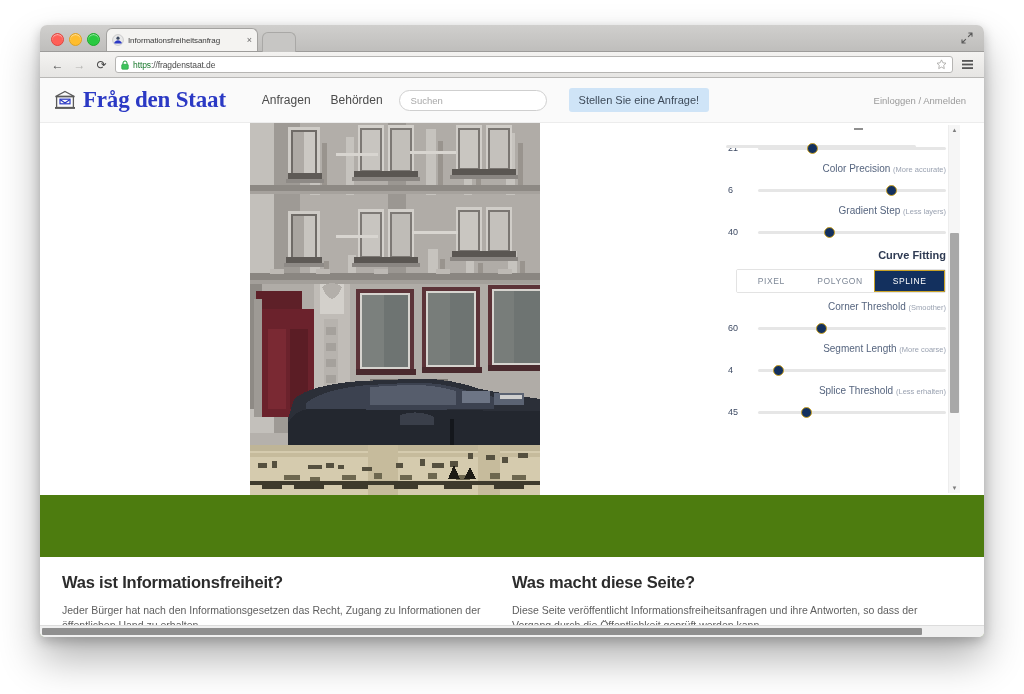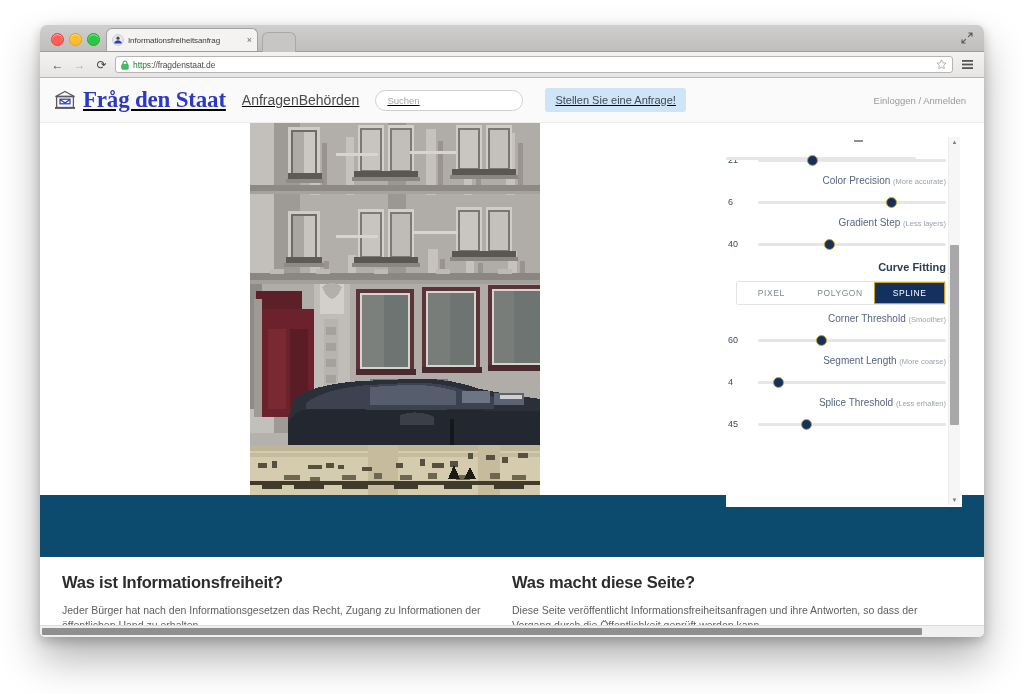--- a/index.html
+++ b/index.html
@@ -111,44 +111,43 @@
   #menu-icon{
     width:16px;height:16px;flex:none;
     display:flex;align-items:center;justify-content:center;
     color:#555;
   }
 
   
   #viewport{
     position:relative;
     height:560px;
-    background:#0c4a6e;
+    background:#4d7c0f;
     overflow:hidden;
-    text-decoration:underline;
   }
 
   
   #site-header{
     position:relative;
     height:45px;
     background:#fafafa;
     border-bottom:1px solid #ececec;
     display:flex;align-items:center;
     padding-left:14px;
     box-sizing:border-box;
   }
   #brand{display:flex;align-items:center;gap:7px;padding-right:16px;}
   #brand-icon{width:22px;height:20px;flex:none;}
   #brand-text{
     font-family:"Liberation Serif", serif;
     font-size:23px;font-weight:bold;color:#2b39c4;
     letter-spacing:-.2px;white-space:nowrap;
   }
   .nav-link{
-    font-size:14px;color:#4b4b4b;white-space:nowrap;
+    font-size:12px;color:#4b4b4b;margin-left:20px;white-space:nowrap;
   }
   #cta-button{
     margin-left:22px;
     background:#cfe4f7;
     color:#3e4b5a;
     font-size:11px;
     padding:6px 10px;
     border-radius:3px;
     white-space:nowrap;
   }
@@ -188,21 +187,21 @@
     position:absolute;
     left:22px; right:calc(100% - 922px);
     top:476px;
     height:3px;
     background:#3b3b3b;
   }
 
   
   #control-panel{
     position:absolute;
-    right:22px; top:12px;
+    right:22px; top:0;
     width:236px; height:372px;
     background:#ffffff;
     overflow:hidden;
   }
   .ctl-row{
     display:flex;align-items:center;
     height:22px;
     padding-left:2px;
   }
   .ctl-value{

